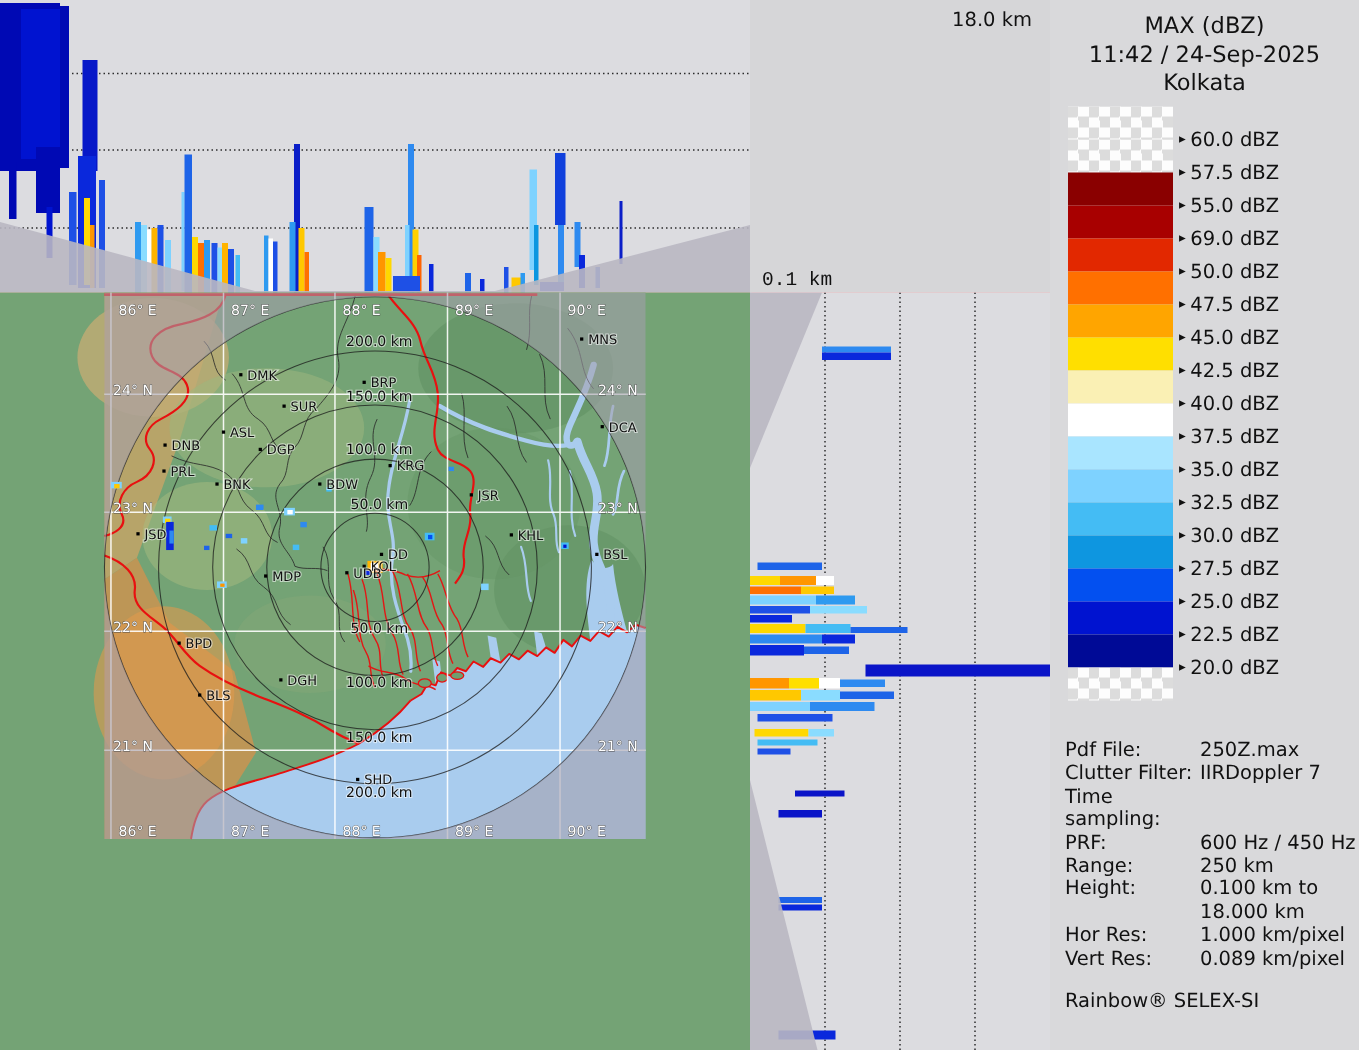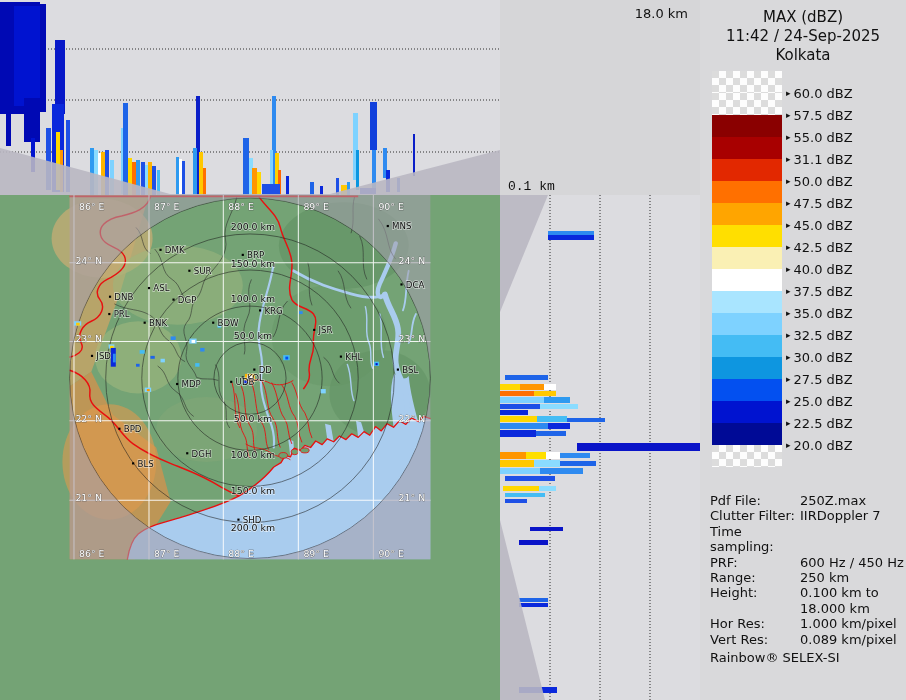--- a/index.html
+++ b/index.html
@@ -21,21 +21,21 @@
   .band{width:70px;height:22px;}
   .checker{background-image:conic-gradient(#fdfdfd 90deg,#dcdcdc 0 180deg,#fdfdfd 0 270deg,#dcdcdc 0);
            background-size:14px 14px;}
   .scale-label{position:absolute;left:86px;width:120px;height:16px;font-size:13px;color:#111;
                display:flex;align-items:center;}
   .scale-arrow{font-size:9px;margin-right:3px;color:#111;}
   #metadata{position:absolute;left:10px;top:493px;width:196px;font-size:13px;color:#111;}
   .meta-row{display:flex;line-height:15.4px;}
   .meta-label{width:90px;flex:none;}
   .meta-value{flex:1;}
-  #brand-line{margin-top:3px;line-height:16px;}
+  #brand-line{margin-top:13px;line-height:16px;}
 </style>
 </head>
 <body>
 
 <div id="screen">
 
   <div id="top-panel" class="panel">
     <svg width="500" height="195" viewBox="0 0 500 195">
       <g stroke="#000" stroke-width="1" stroke-dasharray="1 2" opacity="0.8">
         <line x1="0" y1="49" x2="500" y2="49"></line>
@@ -419,21 +419,21 @@
         <div class="scale-label" style="top: 107px;">
           <span class="scale-arrow">▸</span>
           <span>57.5 dBZ</span>
         </div>
         <div class="scale-label" style="top: 129px;">
           <span class="scale-arrow">▸</span>
           <span>55.0 dBZ</span>
         </div>
         <div class="scale-label" style="top: 151px;">
           <span class="scale-arrow">▸</span>
-          <span>31.1 dBZ</span>
+          <span>69.0 dBZ</span>
         </div>
         <div class="scale-label" style="top: 173px;">
           <span class="scale-arrow">▸</span>
           <span>50.0 dBZ</span>
         </div>
         <div class="scale-label" style="top: 195px;">
           <span class="scale-arrow">▸</span>
           <span>47.5 dBZ</span>
         </div>
         <div class="scale-label" style="top: 217px;">

